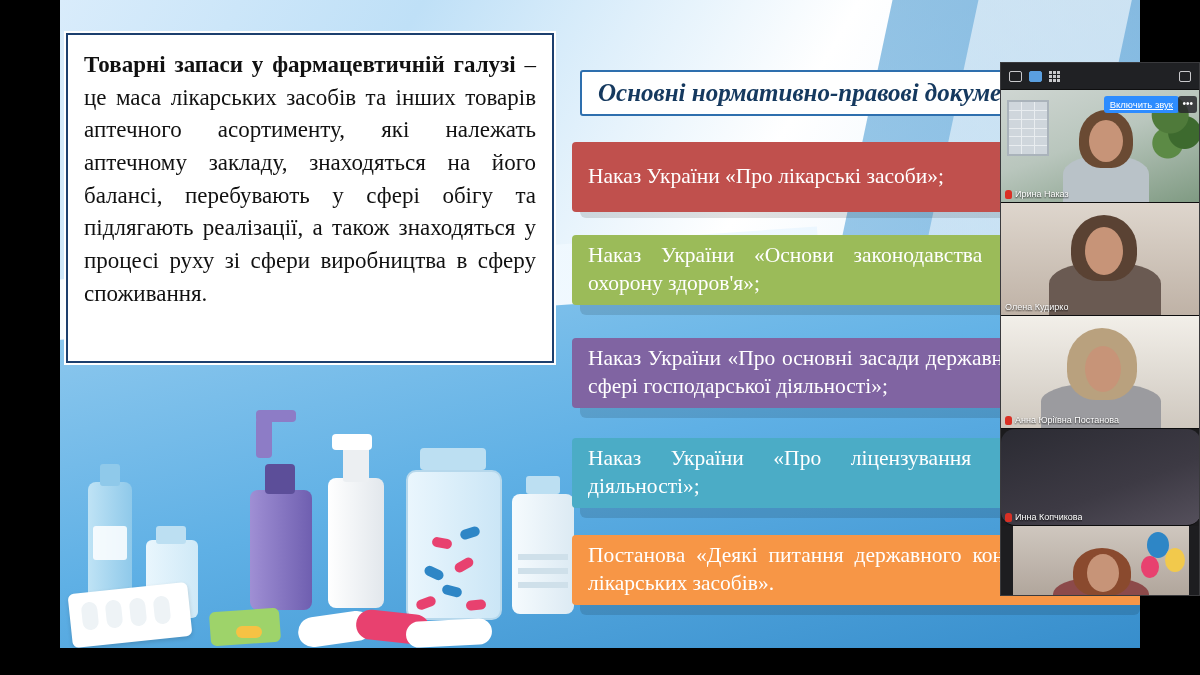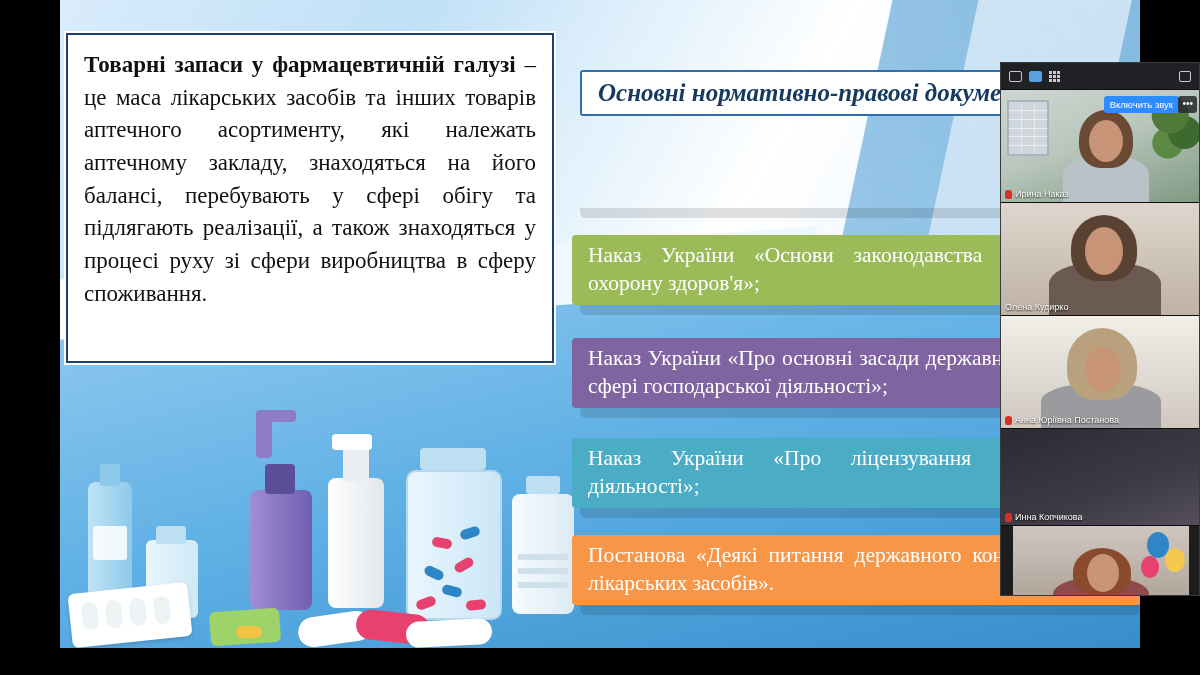--- a/index.html
+++ b/index.html
@@ -243,20 +243,21 @@
   #unmute-btn {
     position: absolute;
     right: 22px;
     top: 6px;
     background: #2d8cff;
     color: #fff;
     font-size: 9.5px;
     padding: 3px 6px;
     border-radius: 3px;
     white-space: nowrap;
+    text-decoration: underline;
   }
   #more-btn {
     position: absolute;
     right: 4px;
     top: 6px;
     background: rgba(40,40,45,.85);
     color: #fff;
     font-size: 10px;
     line-height: 11px;
     padding: 2px 4px 4px;
@@ -369,20 +370,23 @@
 
     <div id="def-card">
       <p id="def-text"><span class="lead">Товарні запаси у фармацевтичній галузі</span><span> – це маса лікарських засобів та інших товарів аптечного асортименту, які належать аптечному закладу, знаходяться на його балансі, перебувають у сфері обігу та підлягають реалізації, а також знаходяться у процесі руху зі сфери виробництва в сферу споживання.</span></p>
     </div>
 
     <div id="docs-title">
       <span>Основні нормативно-правові документи</span>
     </div>
 
     <div class="doc-shadow" style="top:208px;"></div>
+    <div class="doc-bar" style="top:142px;background:#c0504d;">
+      <div class="doc-text">Наказ України «Про лікарські засоби»;</div>
+    </div>
 
     <div class="doc-shadow" style="top:305px;"></div>
     <div class="doc-bar" style="top:235px;background:#9bbb59;">
       <div class="doc-text">Наказ України «Основи законодавства України про охорону здоров'я»;</div>
     </div>
 
     <div class="doc-shadow" style="top:408px;"></div>
     <div class="doc-bar" style="top:338px;background:#8064a2;">
       <div class="doc-text">Наказ України «Про основні засади державного нагляду у сфері господарської діяльності»;</div>
     </div>
@@ -464,21 +468,21 @@
       <div class="shape" style="position:absolute;left:0;top:0;width:200px;height:112px;background:linear-gradient(180deg,#f2efe9,#cfc8bf);"></div>
       <div class="person-body" style="left:40px;bottom:0;width:120px;height:44px;background:#9b9b9f;"></div>
       <div class="hair" style="left:66px;bottom:28px;width:70px;height:72px;background:#b9a17e;"></div>
       <div class="person-head" style="left:84px;bottom:36px;width:36px;height:46px;"></div>
       <div class="name">
         <span class="mic"></span>
         <span>Анна Юріївна Постанова</span>
       </div>
     </div>
 
-    <div class="tile v4" style="height:96px;">
+    <div class="tile v4" style="height:96px;border-radius:14px;">
       <div class="name">
         <span class="mic"></span>
         <span>Инна Копчикова</span>
       </div>
     </div>
 
     <div class="tile" style="height:112px;background:#1d1d20;">
       <div class="shape" style="position:absolute;left:12px;top:0;width:176px;height:92px;background:linear-gradient(180deg,#cfc7bf,#a79b90);"></div>
       <div class="balloon" style="left:146px;top:6px;width:22px;height:26px;background:#2e86c6;"></div>
       <div class="balloon" style="left:164px;top:22px;width:20px;height:24px;background:#f2c94c;"></div>

